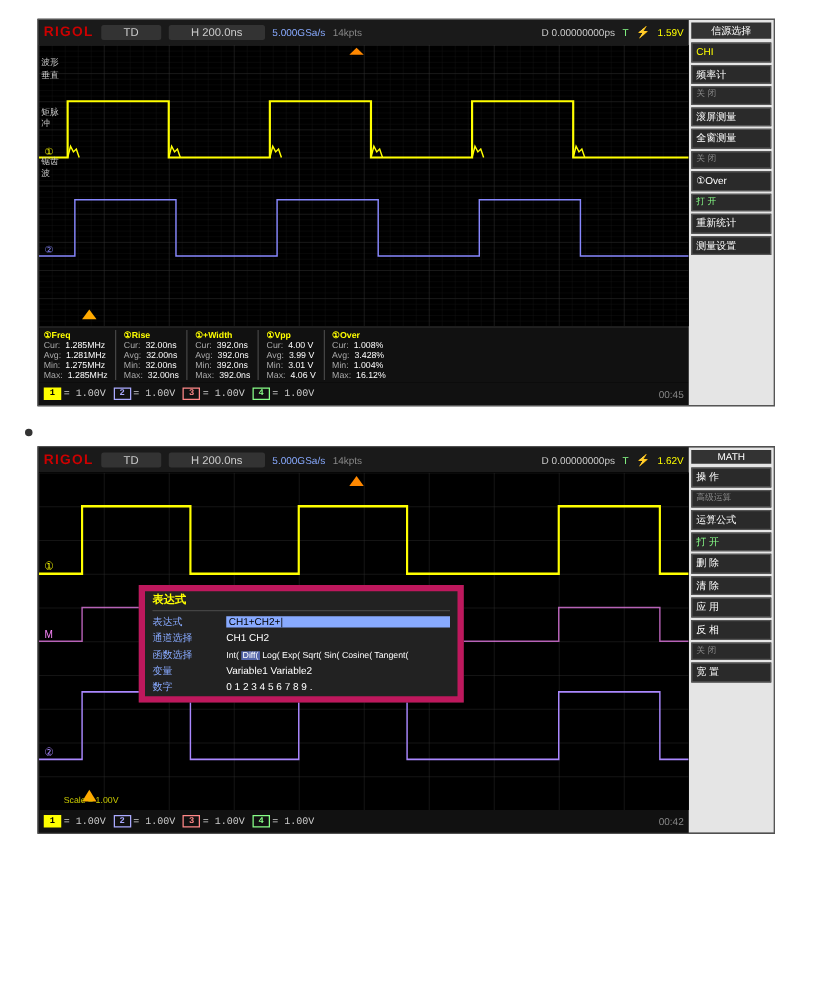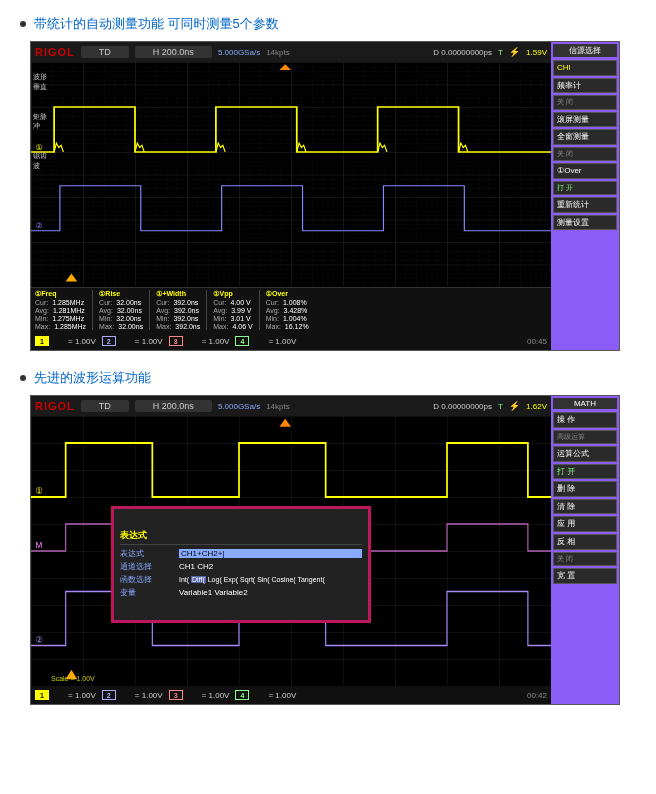--- a/index.html
+++ b/index.html
@@ -90,21 +90,21 @@
     }
 
     .grid-svg {
       position: absolute;
       top: 0; left: 0;
       width: 100%; height: 100%;
     }
 
     .scope-sidebar {
       width: 68px;
-      background: #8b5cf6;
+      background: #e5e5e5;
       display: flex;
       flex-direction: column;
       padding: 2px;
       gap: 2px;
     }
 
     .sidebar-section-label {
       color: #fff;
       font-size: 8px;
       text-align: center;
@@ -132,22 +132,23 @@
       height: 18px;
       display: flex;
       align-items: center;
       padding: 0 4px;
       gap: 6px;
     }
 
     .ch-indicator {
       display: flex;
       align-items: flex-end;
-      gap: 19px;
+      gap: 2px;
       font-size: 8px;
+      font-family: Liberation Mono, monospace;
     }
 
     .ch-box {
       width: 14px;
       height: 10px;
       display: flex;
       align-items: center;
       justify-content: center;
       font-size: 7px;
       font-weight: bold;
@@ -196,22 +197,22 @@
       margin-left: 10px;
       position: relative;
       width: 590px;
       height: 310px;
     }
 
     
     .math-dialog {
       position: absolute;
       background: #222;
-      border: 3px solid #be185d;
-      padding: 20px 6px;
+      border: 5px solid #be185d;
+      padding: 0 6px;
       font-size: 9px;
       color: #fff;
       z-index: 10;
       left: 80px;
       top: 90px;
       width: 260px;
     }
 
     .dialog-row {
       display: flex;
@@ -244,24 +245,20 @@
       font-weight: bold;
       margin-bottom: 3px;
       border-bottom: 1px solid #444;
       padding-bottom: 2px;
     }
   </style>
 </head>
 <body>
 
 <div class="section-item">
-  <div class="bullet-label">
-    <div class="bullet"></div>
-    <a class="section-link" href="#">带统计的自动测量功能 可同时测量5个参数</a>
-  </div>
 
   <div class="scope-wrapper">
 
     <div class="scope-main">
 
       <div class="scope-topbar">
         <span class="rigol-logo">RIGOL</span>
         <span class="topbar-item">TD</span>
         <span class="topbar-item">H  200.0ns</span>
         <span style="color:#88aaff;font-size:8px;">5.000GSa/s</span>
@@ -455,21 +452,20 @@
       <div class="sidebar-btn" style="color:#88ff88;font-size:7px;">打  开</div>
       <div class="sidebar-btn">重新统计</div>
       <div class="sidebar-btn">测量设置</div>
     </div>
   </div>
 </div>
 
 <div class="section-item" style="margin-top:16px;">
   <div class="bullet-label">
     <div class="bullet"></div>
-    <a class="section-link" href="#">先进的波形运算功能</a>
   </div>
 
   <div class="scope-wrapper2">
     <div class="scope-main">
 
       <div class="scope-topbar">
         <span class="rigol-logo">RIGOL</span>
         <span class="topbar-item">TD</span>
         <span class="topbar-item">H  200.0ns</span>
         <span style="color:#88aaff;font-size:8px;">5.000GSa/s</span>
@@ -525,20 +521,24 @@
             <span class="dialog-value">CH1  CH2</span>
           </div>
           <div class="dialog-row">
             <span class="dialog-label">函数选择</span>
             <span class="dialog-value" style="font-size:7px;">Int(  <span style="background:#5566aa;padding:0 1px;">Diff(</span>  Log(  Exp(  Sqrt(  Sin(  Cosine(  Tangent(</span>
           </div>
           <div class="dialog-row">
             <span class="dialog-label">变量</span>
             <span class="dialog-value">Variable1  Variable2</span>
           </div>
+          <div class="dialog-row">
+            <span class="dialog-label">数字</span>
+            <span class="dialog-value">0  1  2  3  4  5  6  7  8  9  .</span>
+          </div>
         </div>
 
         <div style="position:absolute;bottom:4px;left:20px;color:#cccc00;font-size:7px;">Scale = 1.00V</div>
       </div>
 
       <div class="scope-bottombar">
         <div class="ch-indicator">
           <div class="ch-box" style="background:#ffff00;color:#000;">1</div>
           <span class="ch-val">= 1.00V</span>
         </div>

